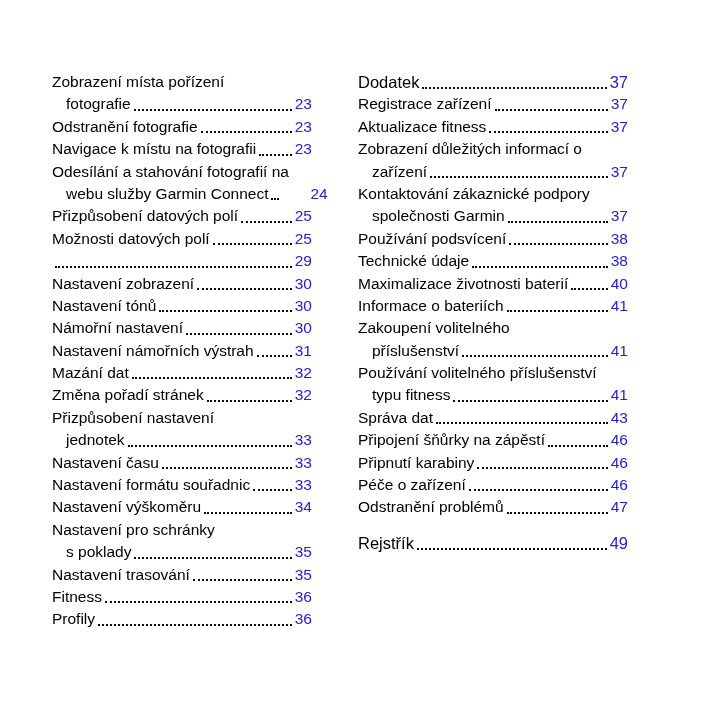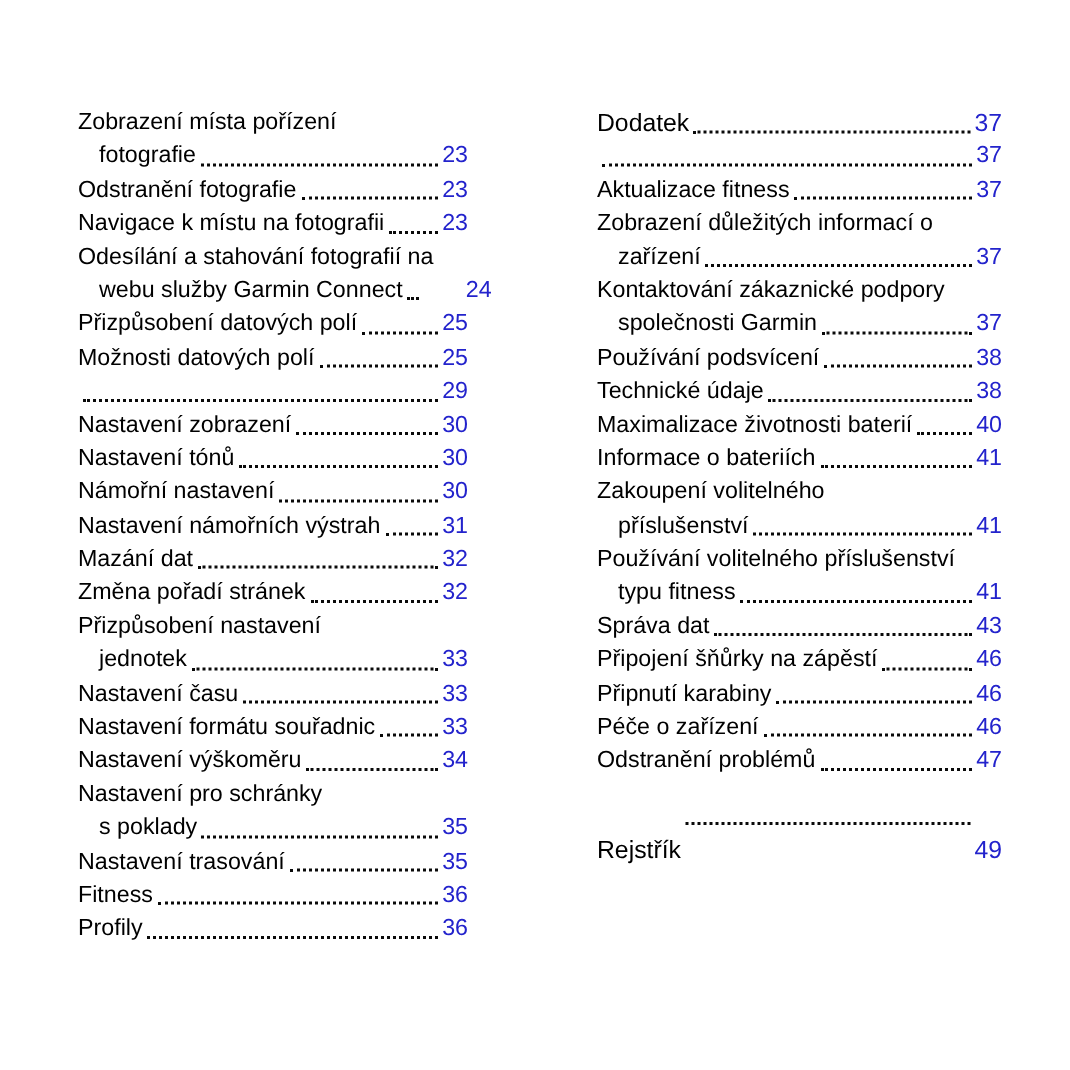--- a/index.html
+++ b/index.html
@@ -12,21 +12,20 @@
     height: 713px;
     background: #ffffff;
     box-sizing: border-box;
     padding: 71px 0 0 52px;
     display: flex;
     overflow: hidden;
     font-family: "Liberation Sans", "DejaVu Sans", sans-serif;
     color: #000000;
     font-size: 15.5px;
     line-height: 22.4px;
-    gap: 40px;
   }
   .toc-col-left {
     width: 260px;
     margin-right: 46px;
     flex: none;
   }
   .toc-col-right {
     width: 270px;
     flex: none;
   }
@@ -186,20 +185,21 @@
         <span class="toc-page" style="color: rgb(35, 35, 204);">36</span>
       </div>
     </div>
   <div class="toc-col-right">
       <div class="toc-row bold">
         <span class="toc-title">Dodatek</span>
         <span class="toc-dots"></span>
         <span class="toc-page" style="color: rgb(35, 35, 204);">37</span>
       </div>
       <div class="toc-row">
+        <span class="toc-title">Registrace zařízení</span>
         <span class="toc-dots"></span>
         <span class="toc-page" style="color: rgb(35, 35, 204);">37</span>
       </div>
       <div class="toc-row">
         <span class="toc-title">Aktualizace fitness</span>
         <span class="toc-dots"></span>
         <span class="toc-page" style="color: rgb(35, 35, 204);">37</span>
       </div>
       <div class="toc-row">
         <span class="toc-title">Zobrazení důležitých informací o</span>
@@ -274,16 +274,16 @@
         <span class="toc-page" style="color: rgb(35, 35, 204);">46</span>
       </div>
       <div class="toc-row">
         <span class="toc-title">Odstranění problémů</span>
         <span class="toc-dots"></span>
         <span class="toc-page" style="color: rgb(35, 35, 204);">47</span>
       </div>
       <div class="toc-row bold gap">
         <span class="toc-title">Rejstřík</span>
         <span class="toc-dots"></span>
-        <span class="toc-page" style="color: rgb(35, 35, 204); margin-top: 24px;">49</span>
+        <span class="toc-page" style="color: rgb(35, 35, 204);">49</span>
       </div>
     </div>
 </div>
 
 </body></html>

